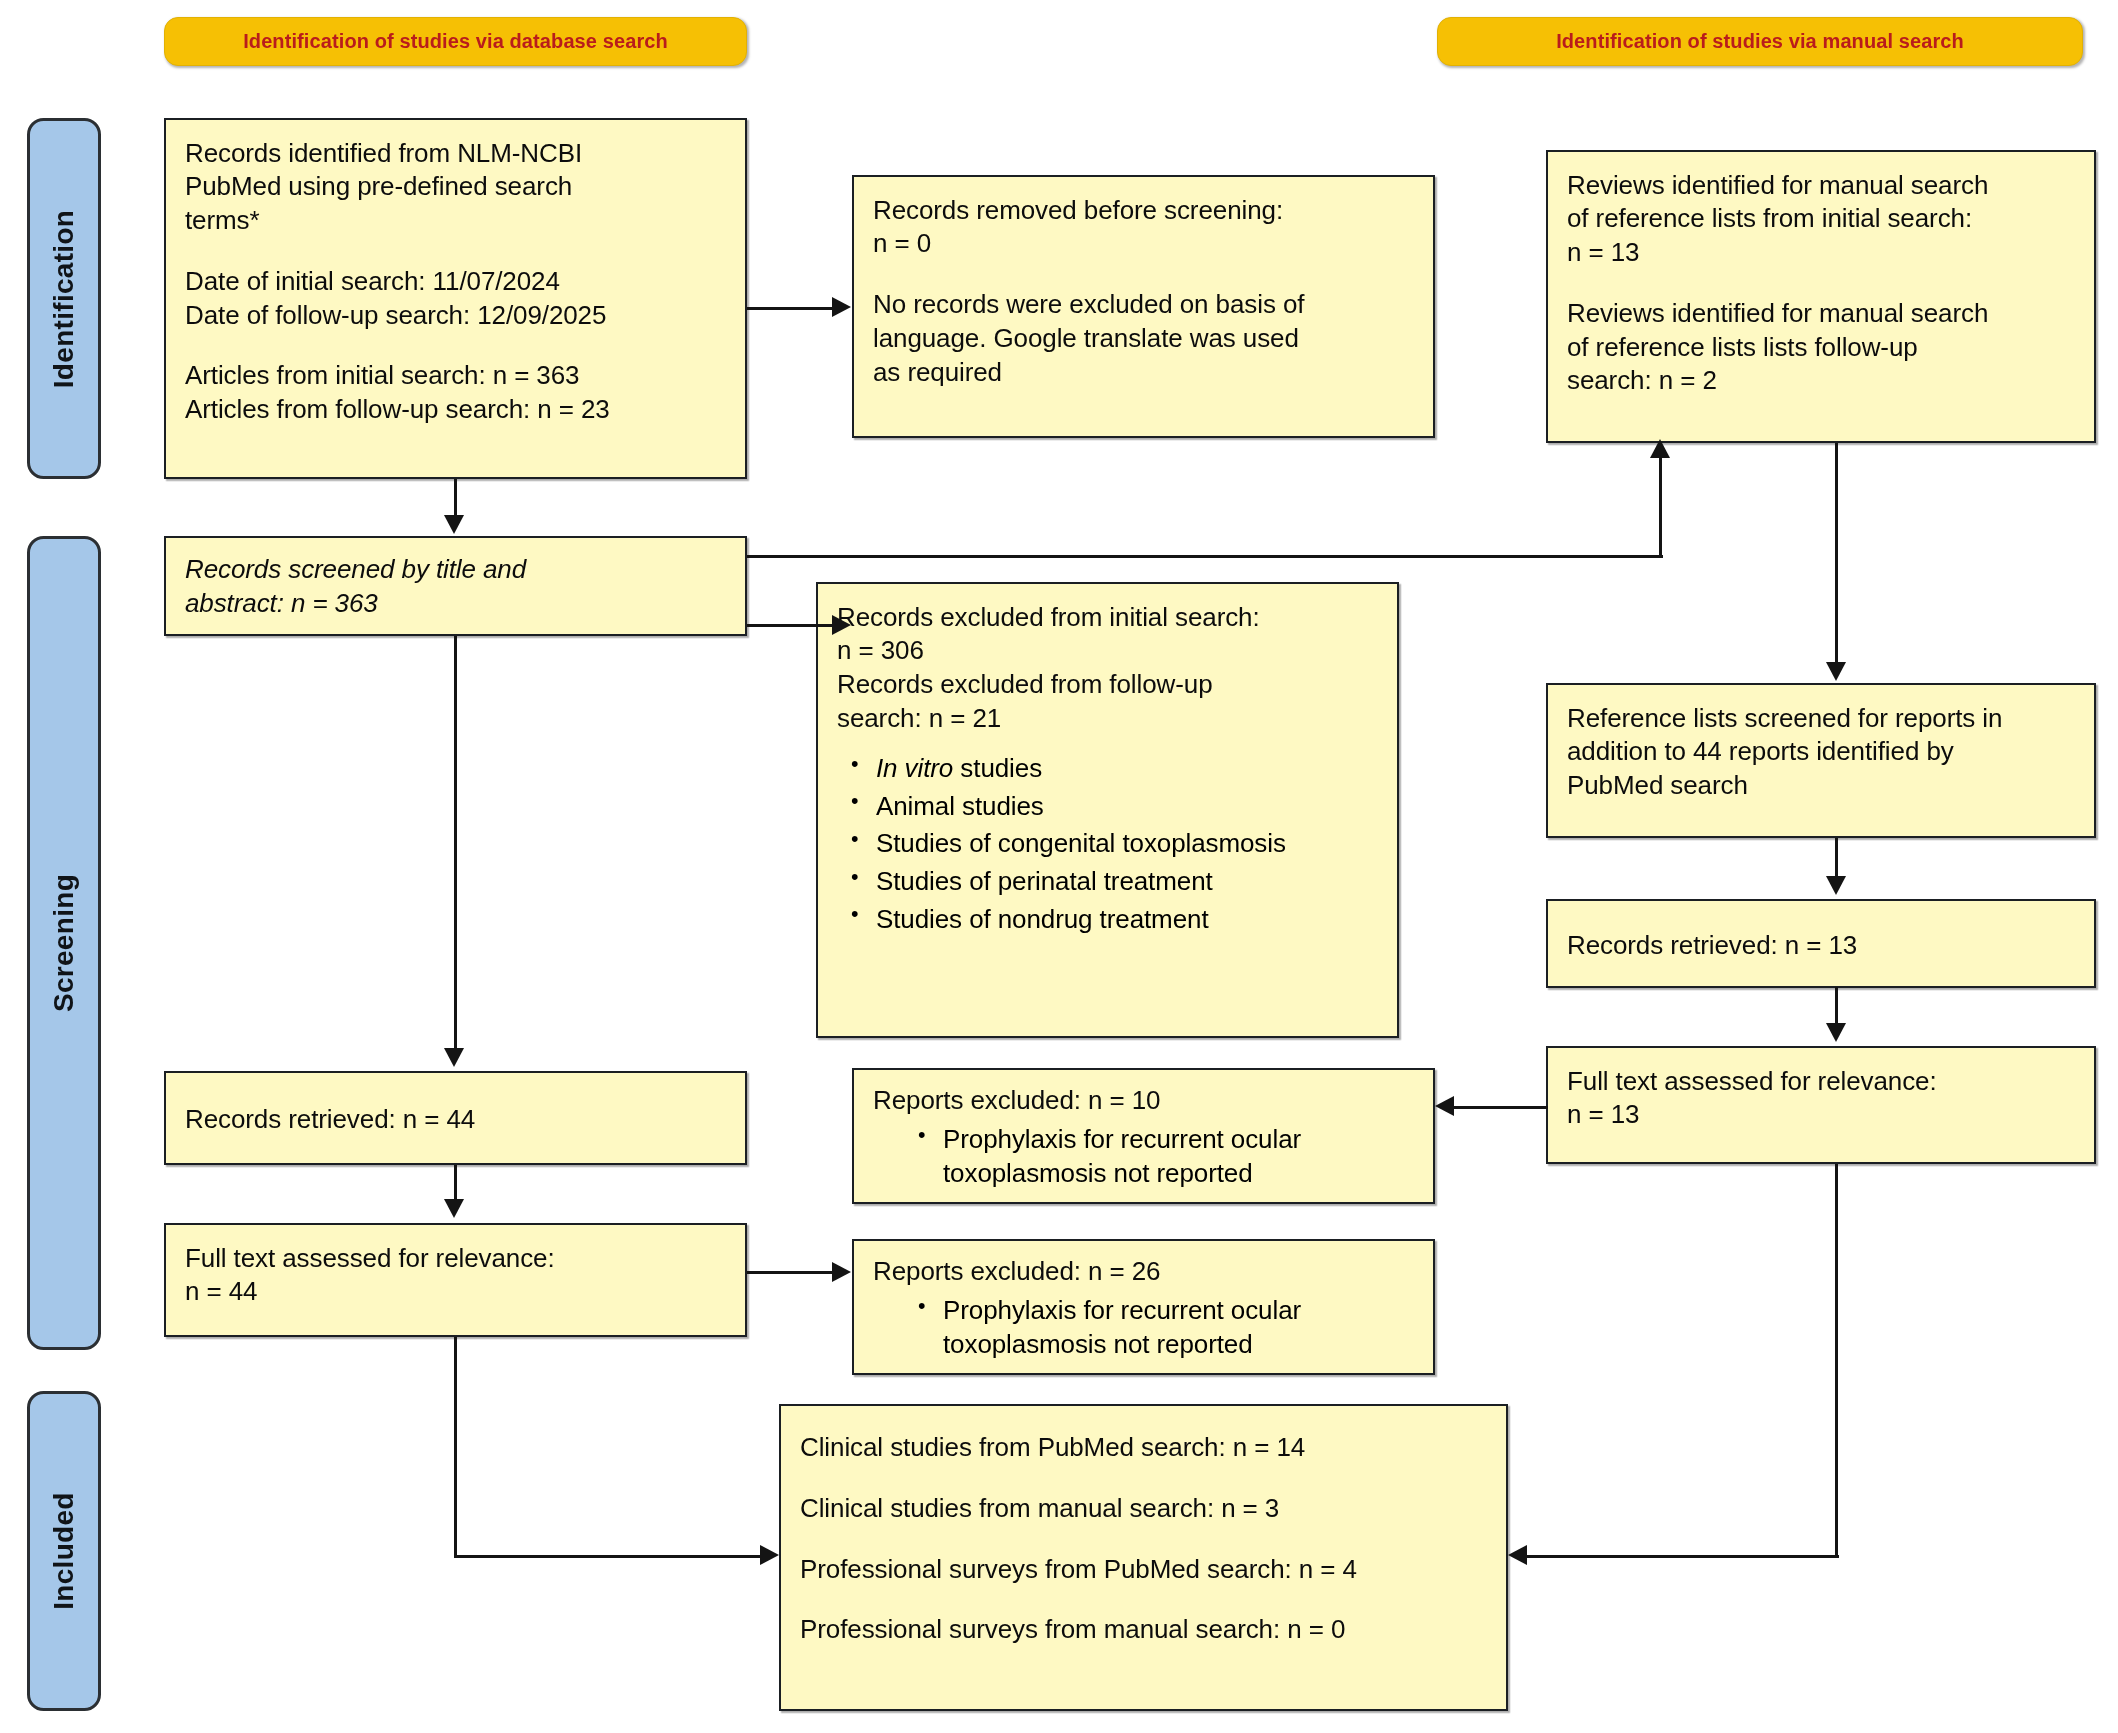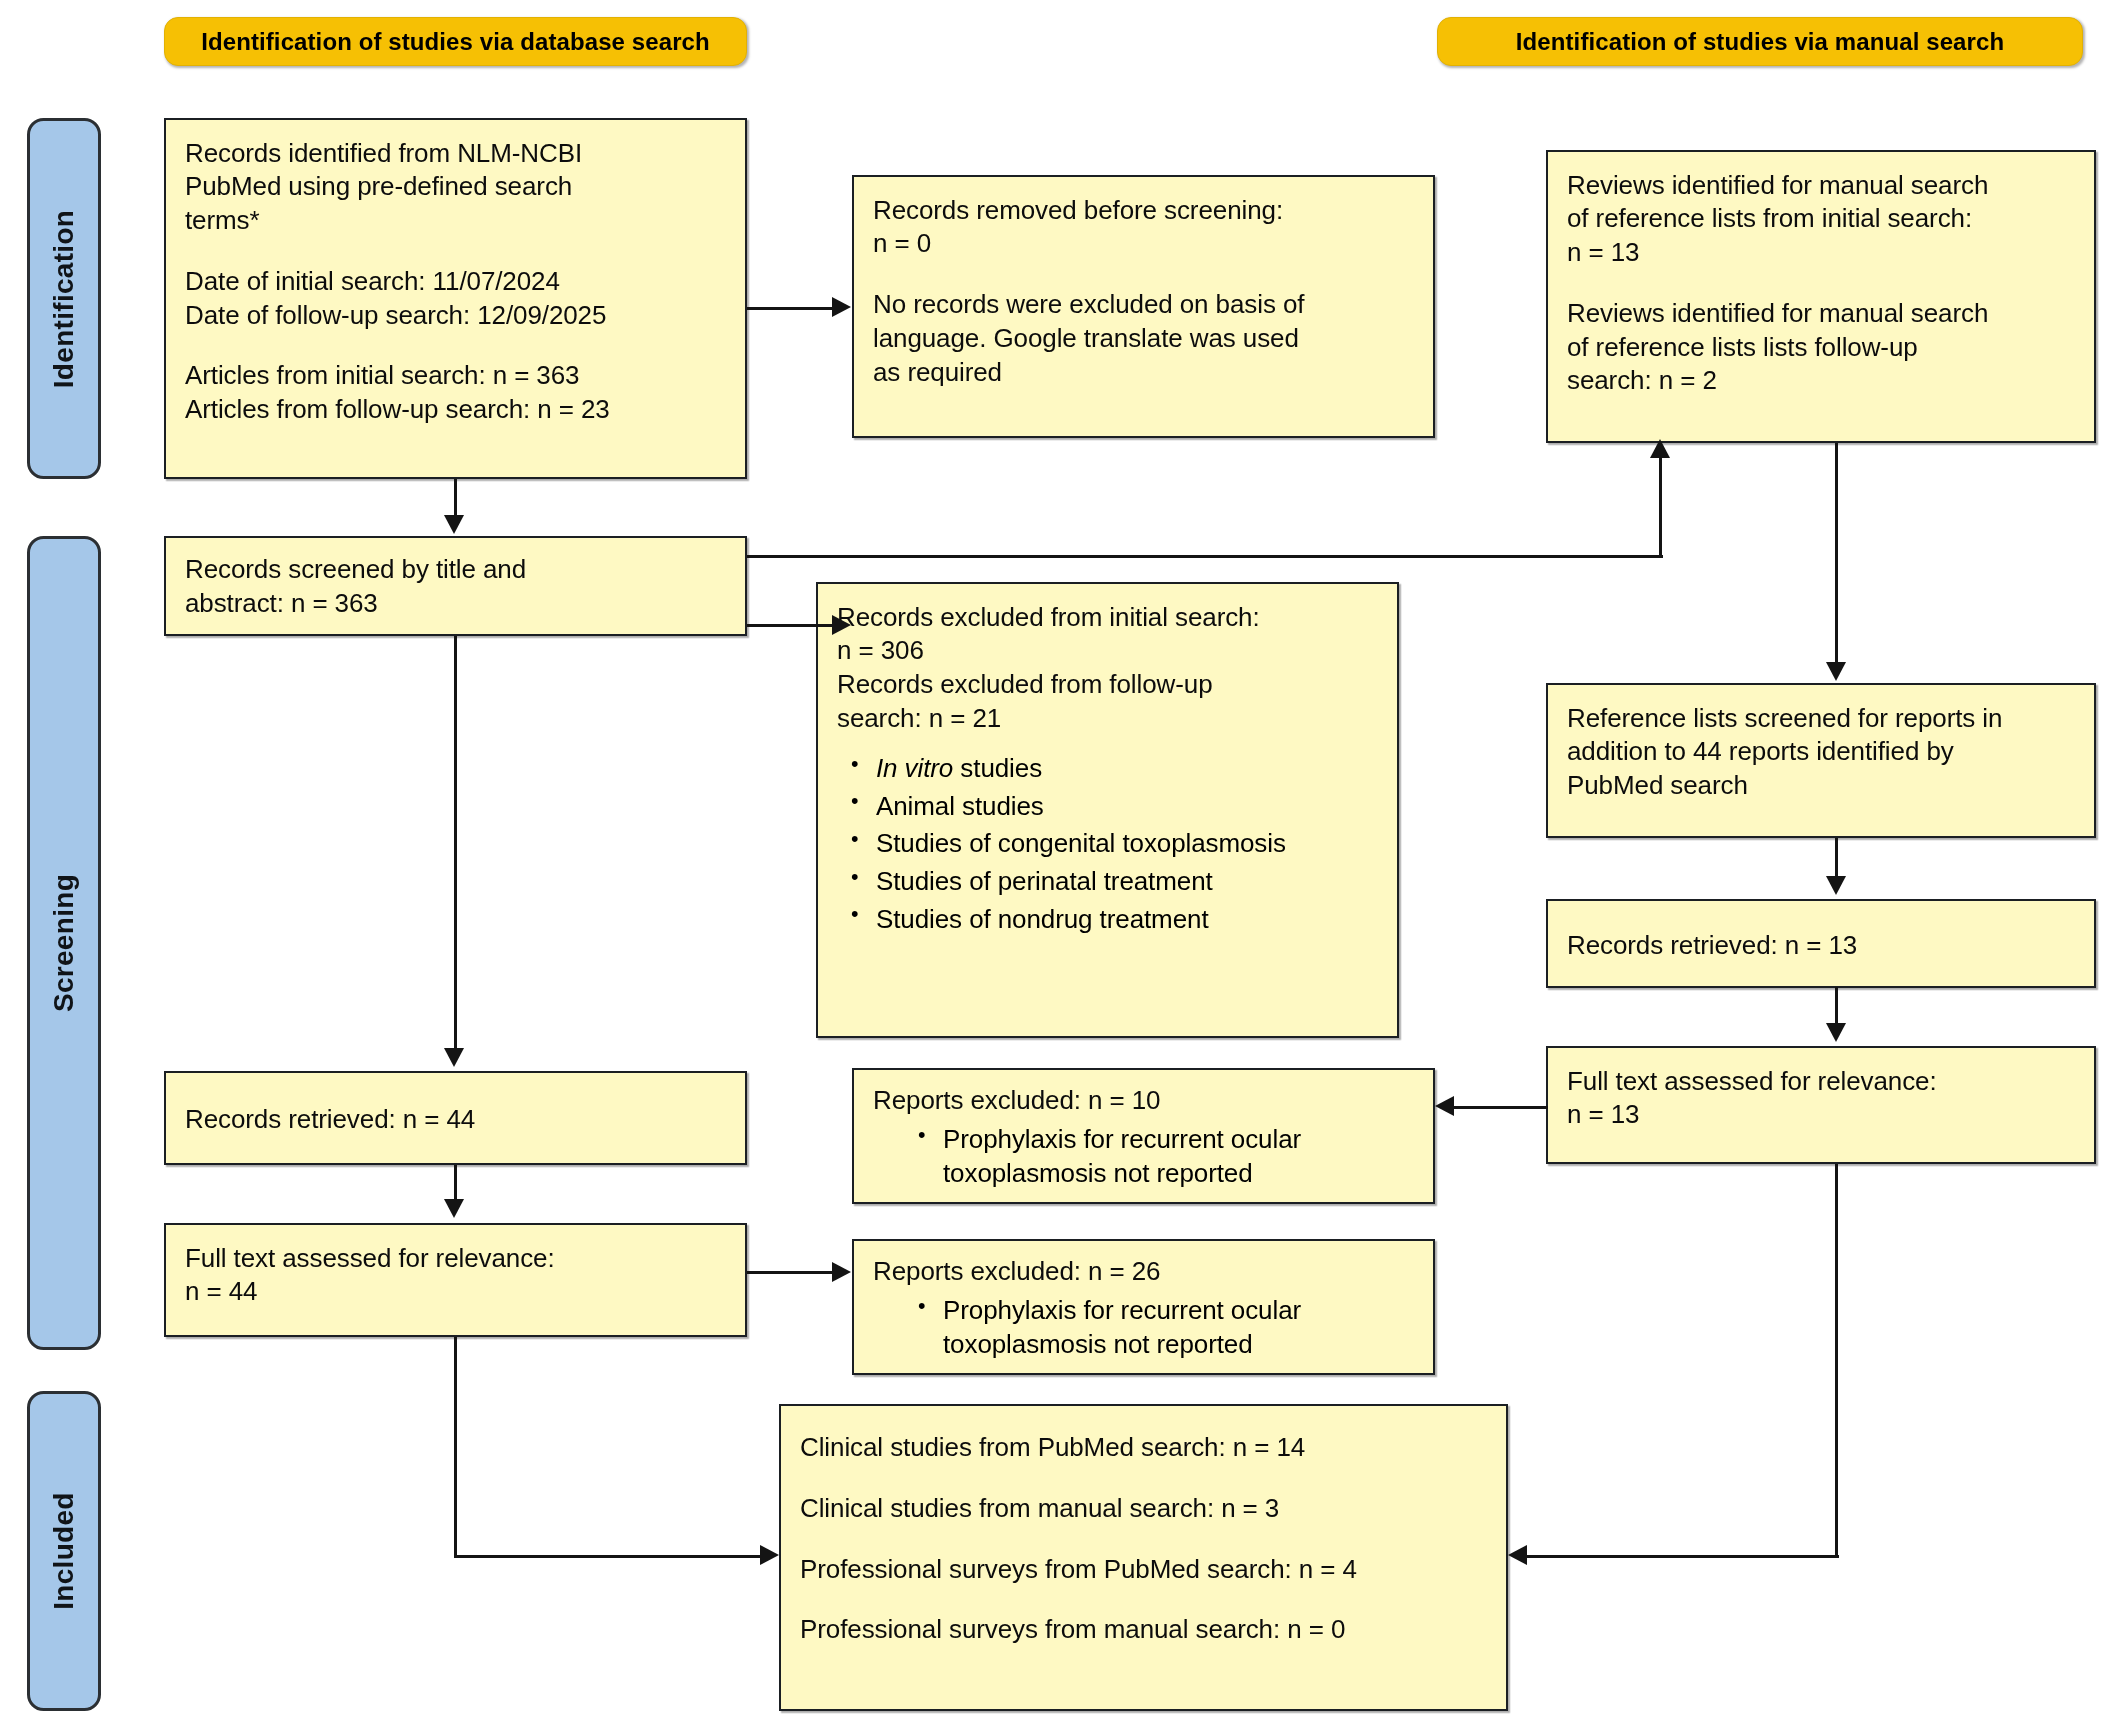--- a/index.html
+++ b/index.html
@@ -47,22 +47,22 @@
     border: 1.9px solid #e2b103;
     border-radius: 14px;
     box-sizing: border-box;
     display: flex;
     align-items: center;
     justify-content: center;
     box-shadow: 1.3px 1.9px 2.5px rgba(0,0,0,0.30);
   }
   .section-header .hdr-text {
     font-weight: bold;
-    font-size: 24px;
-    color: #000000;
+    font-size: 20px;
+    color: #b91c1c;
     white-space: nowrap;
     letter-spacing: 0.1px;
   }
 
   
   .flow-box {
     position: absolute;
     background: #fef9c3;
     border: 2.5px solid #1b1f23;
     box-sizing: border-box;
@@ -178,21 +178,21 @@
 
   <div class="flow-box" style="left:1546px; top:150px; width:550px; height:293px;">
     <p>Reviews identified for manual search</p>
     <p>of reference lists from initial search:</p>
     <p>n = 13</p>
     <p class="gap-top">Reviews identified for manual search</p>
     <p>of reference lists lists follow-up</p>
     <p>search: n = 2</p>
   </div>
 
-  <div class="flow-box" style="left:164px; top:536px; width:583px; height:100px; padding-top:15px;">
+  <div class="flow-box" style="left:164px; top:536px; width:583px; height:100px; padding-top:15px;font-style:italic;">
     <p>Records screened by title and</p>
     <p>abstract: n = 363</p>
   </div>
 
   <div class="flow-box" style="left:816px; top:582px; width:583px; height:456px;">
     <p>Records excluded from initial search:</p>
     <p>n = 306</p>
     <p>Records excluded from follow-up</p>
     <p>search: n = 21</p>
     <ul>

